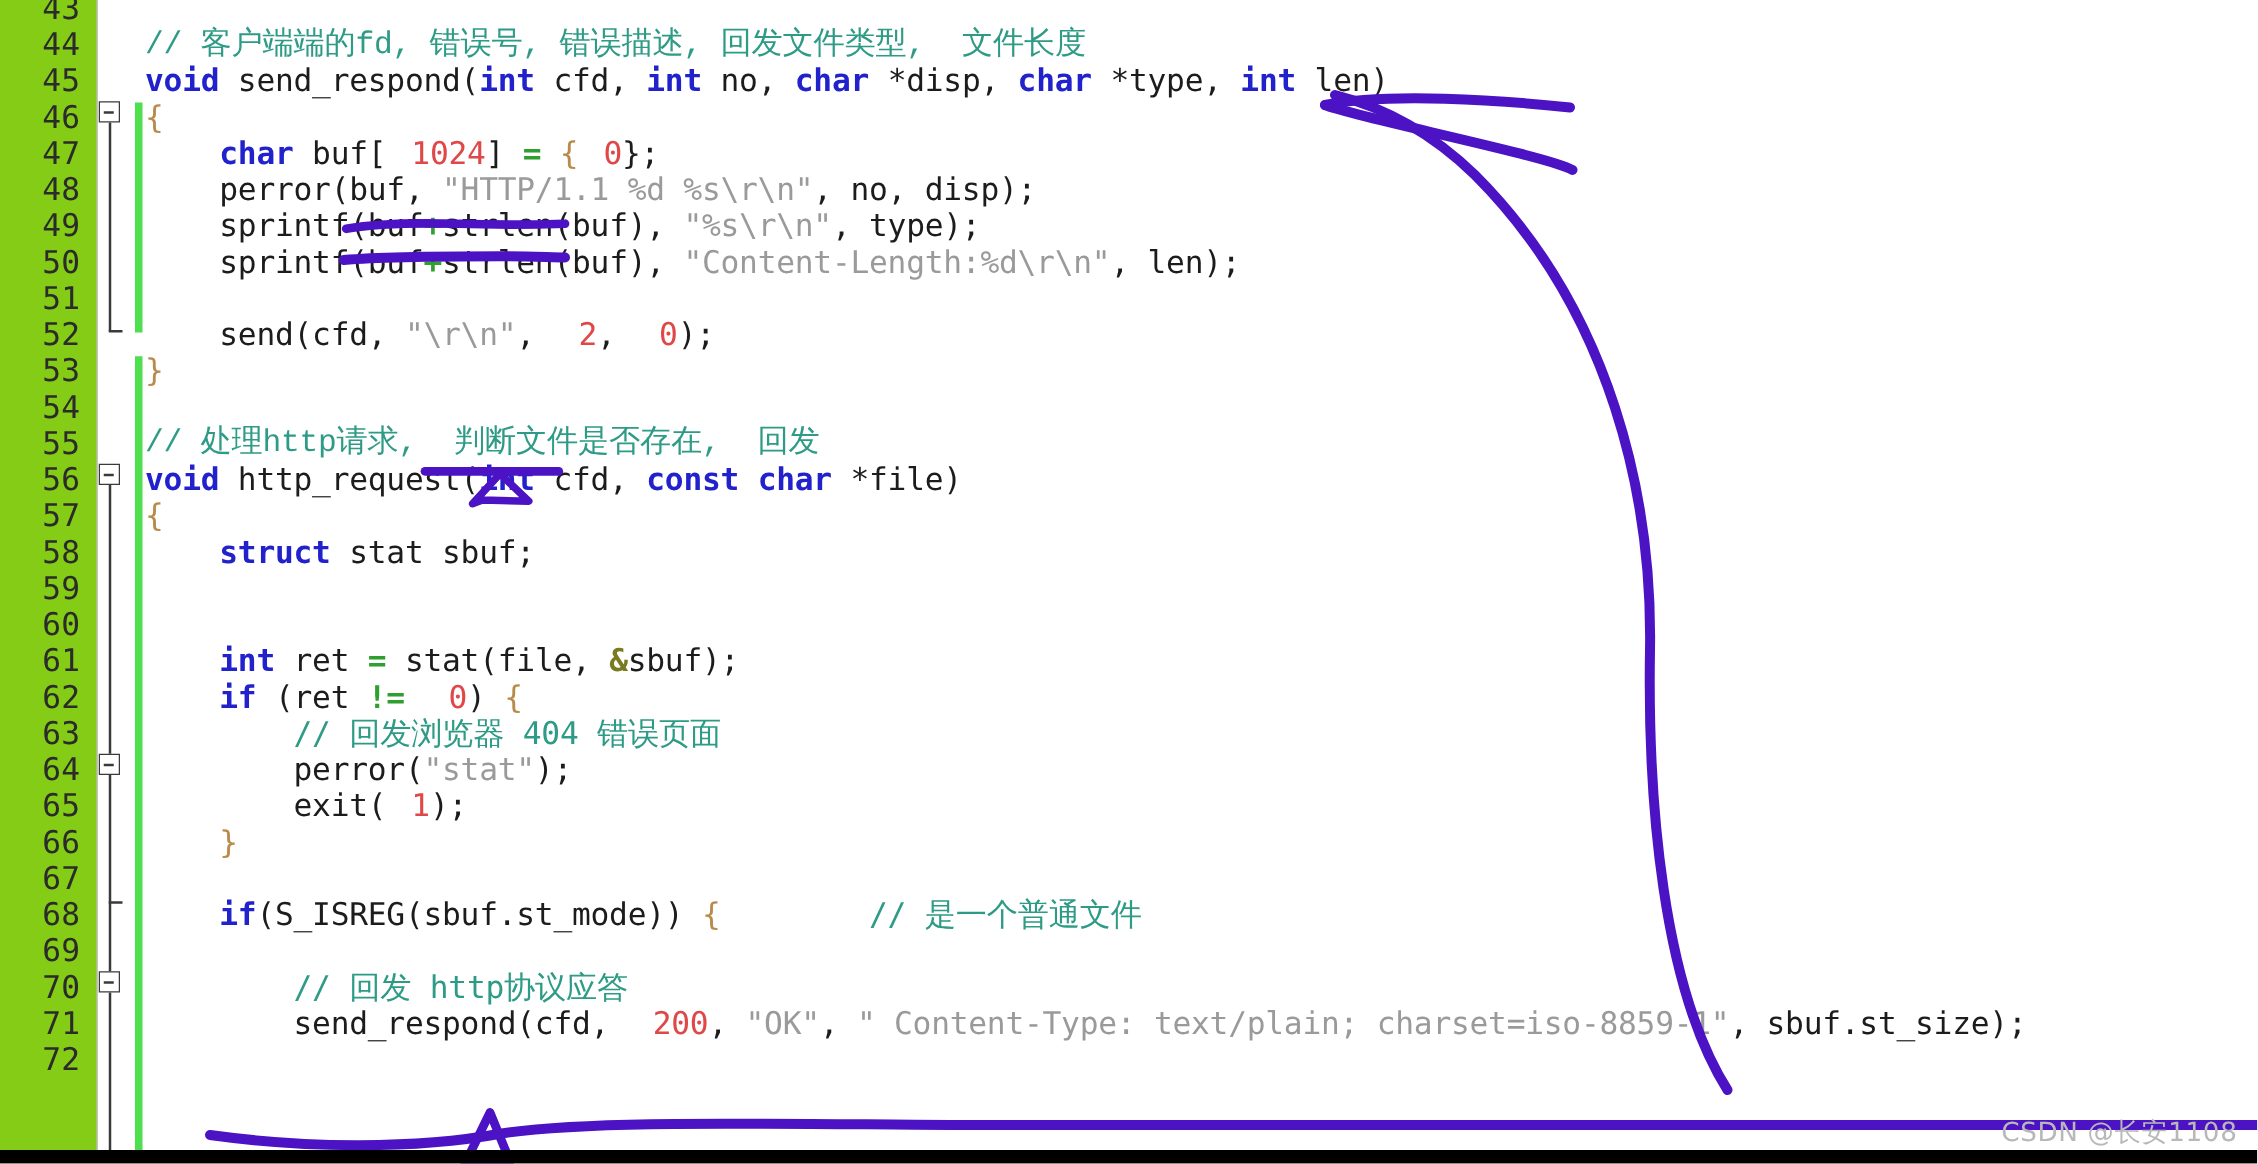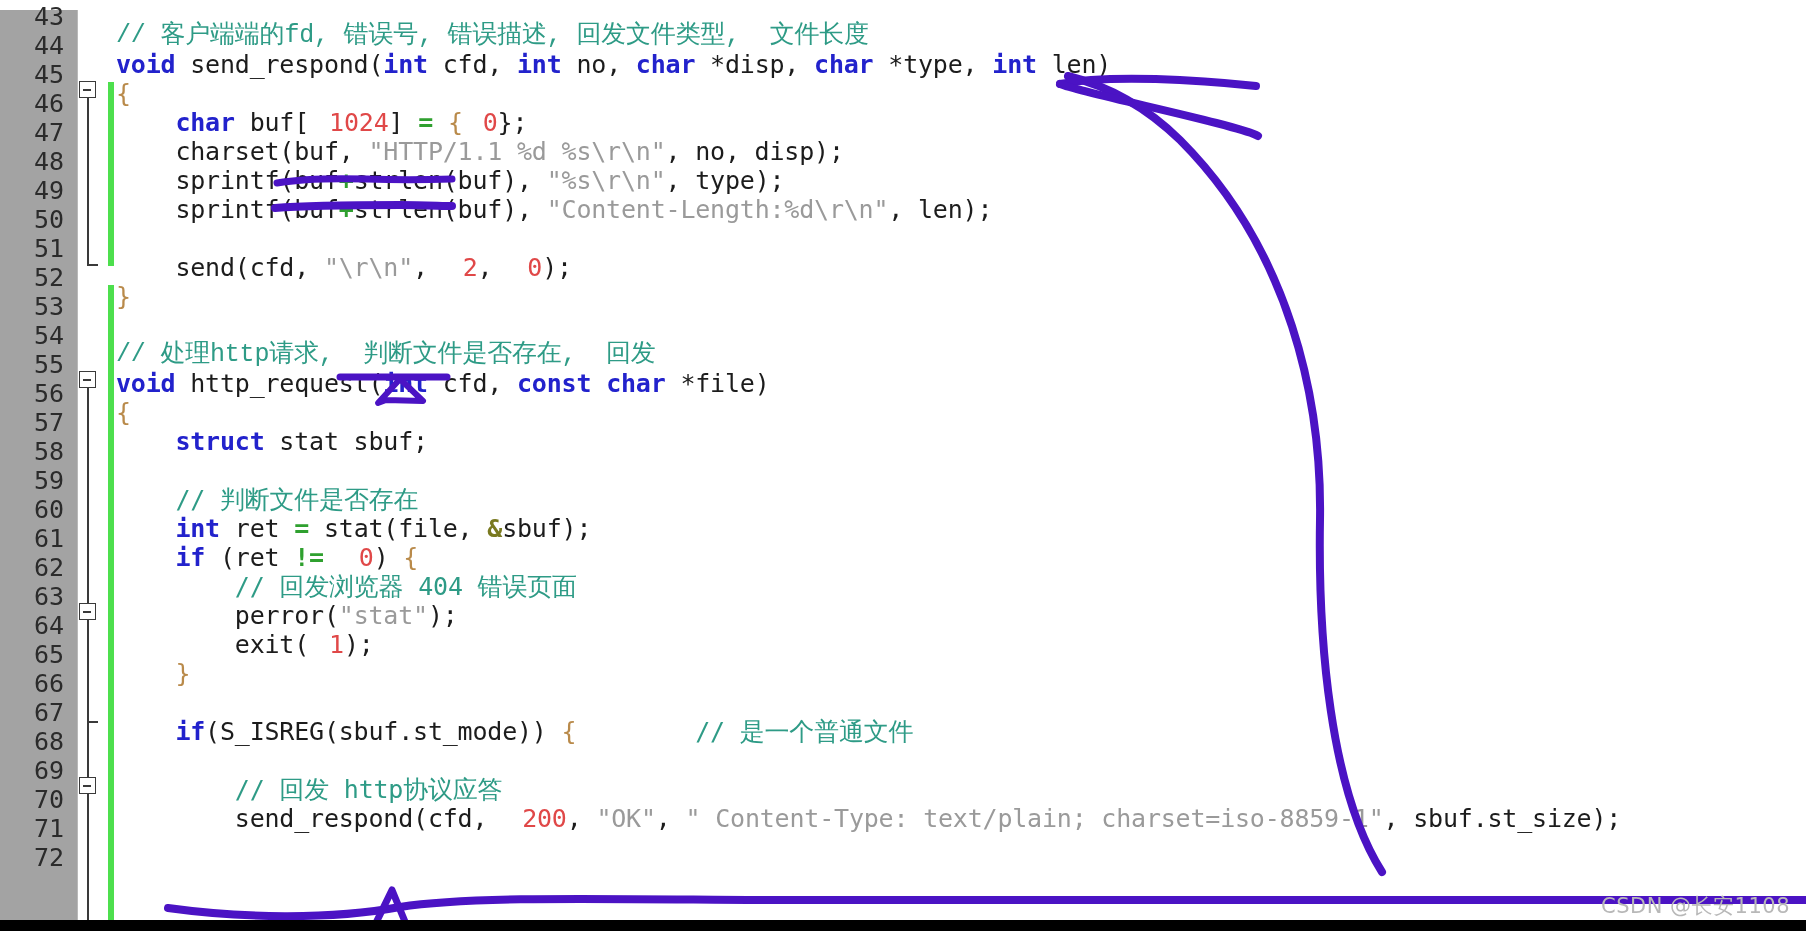--- a/index.html
+++ b/index.html
@@ -21,24 +21,24 @@
     position: absolute;
     left: 0; top: 0;
     width: 1806px;
     height: 922px;
     background: #ffffff;
   }
 
   
   #gutter {
     position: absolute;
-    left: 0; top: 10px;
+    left: 0; top: 0;
     width: 78px;
     height: 922px;
-    background: #a3a3a3;
+    background: #84cc16;
     border-right: 1px solid #b9b9b9;
     box-sizing: border-box;
   }
   .lnum {
     position: absolute;
     left: -12px;
     width: 76px;
     text-align: right;
     font-family: "DejaVu Sans Mono", "Liberation Mono", monospace;
     font-size: 25px;
@@ -213,32 +213,31 @@
 
     <div class="changebar" style="top:82px; height:184px;"></div>
     <div class="changebar" style="top:285px; height:637px;"></div>
 
     <div id="code">
         <div class="cline" style="top: -8px;"></div>
         <div class="cline" style="top: 21px; font-family: Liberation Mono, monospace;"><span class="cmt">// 客户端端的fd, 错误号, 错误描述, 回发文件类型,  文件长度</span></div>
         <div class="cline" style="top: 50px;"><span class="kw">void</span><span class="plain"> send_respond</span><span class="plain">(</span><span class="kw">int</span><span class="plain"> cfd, </span><span class="kw">int</span><span class="plain"> no, </span><span class="kw">char</span><span class="plain"> *disp, </span><span class="kw">char</span><span class="plain"> *type, </span><span class="kw">int</span><span class="plain"> len)</span></div>
         <div class="cline" style="top: 79px;"><span class="brc">{</span></div>
         <div class="cline" style="top: 108px;"><span class="plain">    </span><span class="kw">char</span><span class="plain"> buf[</span><span class="num">1024</span><span class="plain">] </span><span class="op">=</span><span class="brc"> {</span><span class="num">0</span><span class="plain">};</span></div>
-        <div class="cline" style="top: 137px;"><span class="plain">    charset(buf, </span><span class="str">"HTTP/1.1 %d %s\r\n"</span><span class="plain">, no, disp);</span></div>
+        <div class="cline" style="top: 137px;"><span class="plain">    perror(buf, </span><span class="str">"HTTP/1.1 %d %s\r\n"</span><span class="plain">, no, disp);</span></div>
         <div class="cline" style="top: 166px;"><span class="plain">    sprintf(buf</span><span class="op">+</span><span class="plain">strlen(buf), </span><span class="str">"%s\r\n"</span><span class="plain">, type);</span></div>
         <div class="cline" style="top: 195px;"><span class="plain">    sprintf(buf</span><span class="op">+</span><span class="plain">strlen(buf), </span><span class="str">"Content-Length:%d\r\n"</span><span class="plain">, len);</span></div>
         <div class="cline" style="top: 253px;"><span class="plain">    send(cfd, </span><span class="str">"\r\n"</span><span class="plain">, </span><span class="num">2</span><span class="plain">, </span><span class="num">0</span><span class="plain">);</span></div>
         <div class="cline" style="top: 282px;"><span class="brc">}</span></div>
         <div class="cline" style="top: 311px;"></div>
         <div class="cline" style="top: 340px; font-family: Liberation Mono, monospace;"><span class="cmt">// 处理http请求,  判断文件是否存在,  回发</span></div>
         <div class="cline" style="top: 369px;"><span class="kw">void</span><span class="plain"> http_request(</span><span class="kw">int</span><span class="plain"> cfd, </span><span class="kw">const</span><span class="plain"> </span><span class="kw">char</span><span class="plain"> *file)</span></div>
         <div class="cline" style="top: 398px;"><span class="brc">{</span></div>
         <div class="cline" style="top: 427px;"><span class="plain">    </span><span class="kw">struct</span><span class="plain"> stat sbuf;</span></div>
         <div class="cline" style="top: 456px;"></div>
-        <div class="cline" style="top: 485px;"><span class="plain">    </span><span class="cmt">// 判断文件是否存在</span></div>
         <div class="cline" style="top: 514px;"><span class="plain">    </span><span class="kw">int</span><span class="plain"> ret </span><span class="op">=</span><span class="plain"> stat(file, </span><span class="amp">&amp;</span><span class="plain">sbuf);</span></div>
         <div class="cline" style="top: 543px;"><span class="plain">    </span><span class="kw">if</span><span class="plain"> (ret </span><span class="op">!=</span><span class="plain"> </span><span class="num">0</span><span class="plain">) </span><span class="brc">{</span></div>
         <div class="cline" style="top: 572px;"><span class="plain">        </span><span class="cmt">// 回发浏览器 404 错误页面</span></div>
         <div class="cline" style="top: 601px;"><span class="plain">        perror(</span><span class="str">"stat"</span><span class="plain">);</span></div>
         <div class="cline" style="top: 630px;"><span class="plain">        exit(</span><span class="num">1</span><span class="plain">);</span></div>
         <div class="cline" style="top: 659px;"><span class="plain">    </span><span class="brc">}</span></div>
         <div class="cline" style="top: 688px;"></div>
         <div class="cline" style="top: 717px;"><span class="plain">    </span><span class="kw">if</span><span class="plain">(S_ISREG(sbuf.st_mode)) </span><span class="brc">{</span><span class="plain">        </span><span class="cmt">// 是一个普通文件</span></div>
         <div class="cline" style="top: 746px;"></div>
         <div class="cline" style="top: 775px;"><span class="plain">        </span><span class="cmt">// 回发 http协议应答</span></div>

